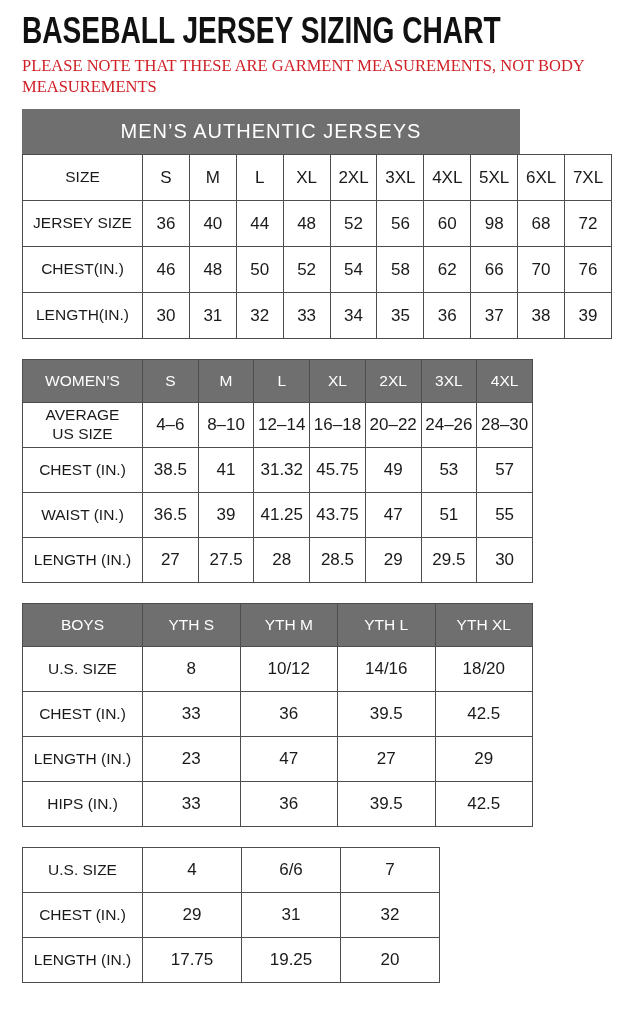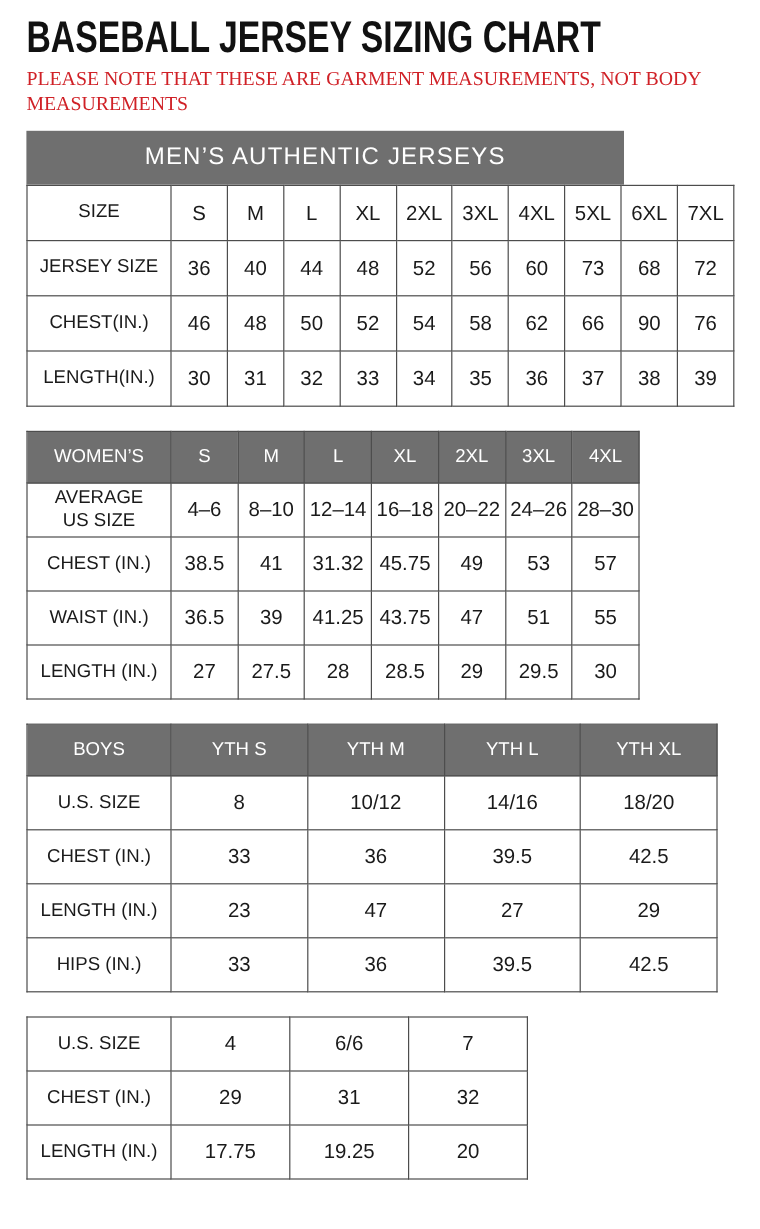--- a/index.html
+++ b/index.html
@@ -71,21 +71,21 @@
   }
   tr.gray-head td {
     background: var(--header-gray, #6f6f6f);
     color: #ffffff;
     font-size: 15.5px;
     height: 38px;
   }
   table.mens { width: 590px; }
   table.mens td { height: 41px; }
   table.womens { width: 511px; margin-top: 20px; }
-  table.boys { width: 576px; margin-top: 20px; }
+  table.boys { width: 511px; margin-top: 20px; }
   table.preschool { width: 418px; margin-top: 20px; }
 </style>
 </head>
 <body>
 
 <div class="page">
 
   <h1 class="title">BASEBALL JERSEY SIZING CHART</h1>
 
   <p class="note">PLEASE NOTE THAT THESE ARE GARMENT MEASUREMENTS, NOT BODY MEASUREMENTS</p>
@@ -113,35 +113,35 @@
         </tr>
         <tr>
           <td class="label">JERSEY SIZE</td>
           <td>36</td>
           <td>40</td>
           <td>44</td>
           <td>48</td>
           <td>52</td>
           <td>56</td>
           <td>60</td>
-          <td>73</td>
+          <td>98</td>
           <td>68</td>
           <td>72</td>
         </tr>
         <tr>
           <td class="label">CHEST(IN.)</td>
           <td>46</td>
           <td>48</td>
           <td>50</td>
           <td>52</td>
           <td>54</td>
           <td>58</td>
           <td>62</td>
           <td>66</td>
-          <td>90</td>
+          <td>70</td>
           <td>76</td>
         </tr>
         <tr>
           <td class="label">LENGTH(IN.)</td>
           <td>30</td>
           <td>31</td>
           <td>32</td>
           <td>33</td>
           <td>34</td>
           <td>35</td>

